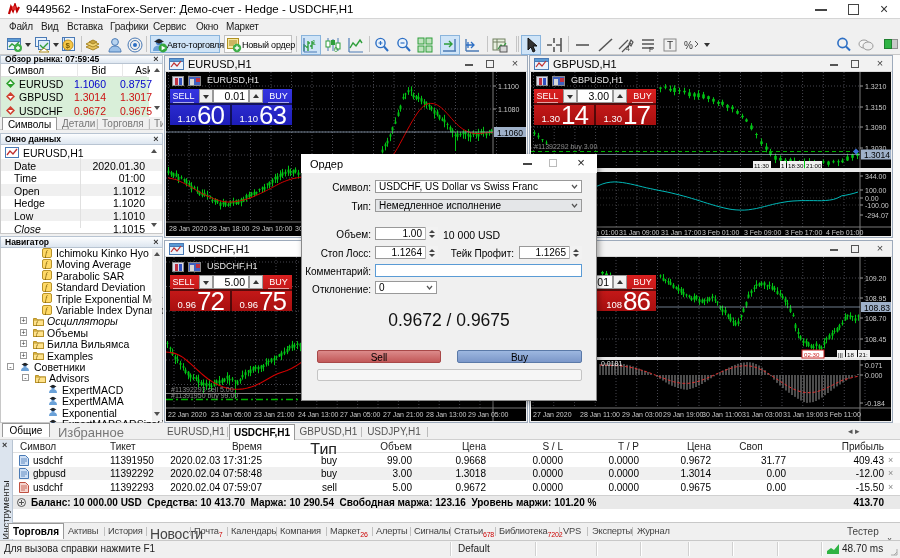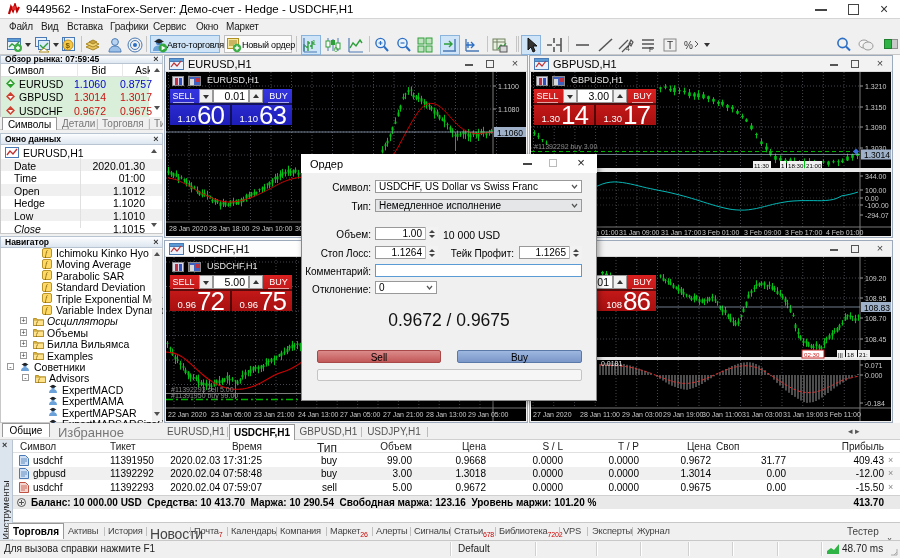--- a/index.html
+++ b/index.html
@@ -371,21 +371,21 @@
     </svg>
   </div>
 <div class="ab" style="left:62px;top:395.1999999999997px;font-size:10.5px;color:#000;white-space:nowrap;">ExpertMAMA</div>
 <div class="ab" style="left:48px;top:407.0999999999997px;width:11px;height:10px;">
     <svg width="11" height="10" viewBox="0 0 11 10">
       <circle cx="5" cy="3" r="2" fill="#4c86c8"></circle>
       <path d="M1 9 c0-3 2-4 4-4 s4 1 4 4 z" fill="#6aa1d8"></path>
       <path d="M1.5 2.5 l3.5-1.8 3.5 1.8 -3.5 1.4 z" fill="#222"></path>
     </svg>
   </div>
-<div class="ab" style="left:62px;top:406.5999999999997px;font-size:10.5px;color:#000;white-space:nowrap;">ExpertMAPSAR</div>
+<div class="ab" style="left:62px;top:406.5999999999997px;font-size:10.5px;color:#000;white-space:nowrap;">Exponential</div>
 <div class="ab" style="left:48px;top:418.49999999999966px;width:11px;height:10px;">
     <svg width="11" height="10" viewBox="0 0 11 10">
       <circle cx="5" cy="3" r="2" fill="#4c86c8"></circle>
       <path d="M1 9 c0-3 2-4 4-4 s4 1 4 4 z" fill="#6aa1d8"></path>
       <path d="M1.5 2.5 l3.5-1.8 3.5 1.8 -3.5 1.4 z" fill="#222"></path>
     </svg>
   </div>
 <div class="ab" style="left:62px;top:417.99999999999966px;font-size:10.5px;color:#000;white-space:nowrap;">ExpertMAPSARSizeOptim</div>
 <div class="ab" style="left:152px;top:249px;width:10px;height:172px;background:#f0f0f0;"></div>
 <div class="ab" style="left:154px;top:252px;width:6px;height:0;border-left:3px solid transparent;border-right:3px solid transparent;border-bottom:4px solid #505050;"></div>
@@ -1481,27 +1481,27 @@
 <div class="ab" style="left:427px;top:427px;width:1px;height:10px;background:#bbb;"></div>
 <div class="ab" style="left:848px;top:426px;font-size:9px;color:#555;">◂ ▸</div>
 <div class="ab" style="left:0;top:440px;width:900px;height:84px;background:#fff;"></div>
 <div class="ab" style="left:0;top:440px;width:13px;height:100px;background:#dce4ee;border-right:1px solid #b8c4d2;"></div>
 <div class="ab" style="left:2px;top:441px;width:9px;height:9px;font-size:9px;line-height:9px;color:#333;font-weight:bold;">×</div>
 <div class="ab" style="left:-37px;top:504px;width:86px;height:12px;font-size:9.5px;color:#222;transform:rotate(-90deg);transform-origin:center;text-align:center;">Инструменты</div>
 <div class="ab" style="left:13px;top:440px;width:887px;height:13px;background:#fff;border-bottom:1px solid #e0e0e0;"></div>
 <div class="ab" style="left:20px;top:441px;font-size:10px;color:#222;">Символ</div>
 <div class="ab" style="left:110px;top:441px;font-size:10px;color:#222;">Тикет</div>
 <div class="ab" style="left:192px;top:441px;width:70px;font-size:10px;color:#222;text-align:right;">Время</div>
-<div class="ab" style="left:267px;top:441px;width:70px;font-size:12px;color:#222;text-align:right;">Тип</div>
+<div class="ab" style="left:267px;top:441px;width:70px;font-size:16px;color:#222;text-align:right;">Тип</div>
 <div class="ab" style="left:342px;top:441px;width:70px;font-size:10px;color:#222;text-align:right;">Объем</div>
 <div class="ab" style="left:416px;top:441px;width:70px;font-size:10px;color:#222;text-align:right;">Цена</div>
 <div class="ab" style="left:493px;top:441px;width:70px;font-size:10px;color:#222;text-align:right;">S / L</div>
 <div class="ab" style="left:569px;top:441px;width:70px;font-size:10px;color:#222;text-align:right;">T / P</div>
 <div class="ab" style="left:641px;top:441px;width:70px;font-size:10px;color:#222;text-align:right;">Цена</div>
-<div class="ab" style="left:716px;top:441px;width:70px;font-size:10px;color:#222;text-align:left;">Своп</div>
+<div class="ab" style="left:716px;top:441px;width:70px;font-size:10px;color:#222;text-align:center;">Своп</div>
 <div class="ab" style="left:814px;top:441px;width:70px;font-size:10px;color:#222;text-align:right;">Прибыль</div>
 <div class="ab" style="left:13px;top:453.5px;width:887px;height:13.4px;background:#fff;"></div>
 <div class="ab" style="left:19px;top:455.0px;width:10px;height:11px;">
     <svg width="10" height="11" viewBox="0 0 10 11">
       <path d="M0.5 0.5 h6 l3 3 v7 h-9 z" fill="#cfe0f5" stroke="#4a7ab5"></path>
       <path d="M2 4 h6 M2 6 h6 M2 8 h4" stroke="#4a7ab5" stroke-width="0.8"></path>
     </svg>
   </div>
 <div class="ab" style="left:33px;top:455.0px;font-size:10px;color:#000;">usdchf</div>
 <div class="ab" style="left:110px;top:455.0px;font-size:10px;color:#000;">11391950</div>

